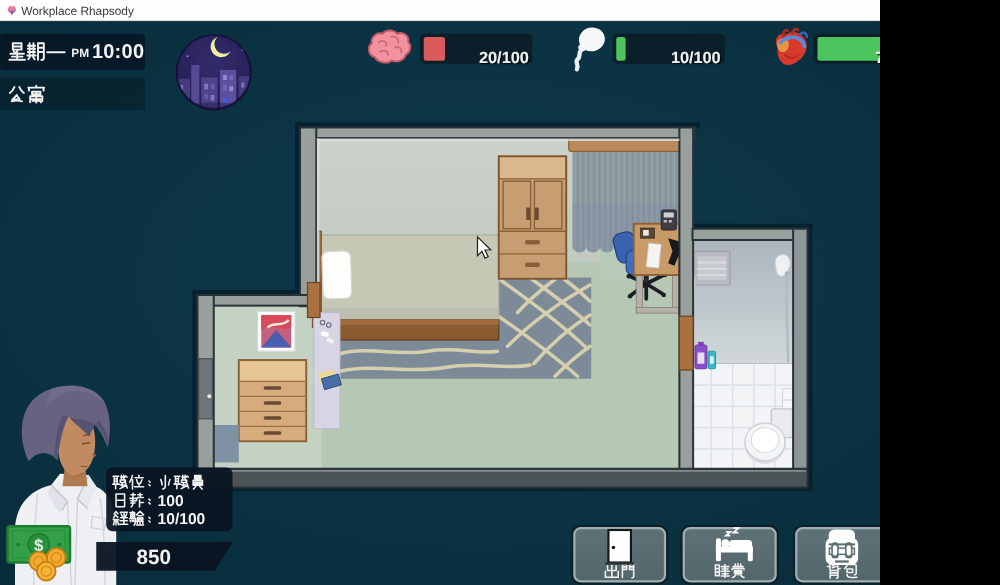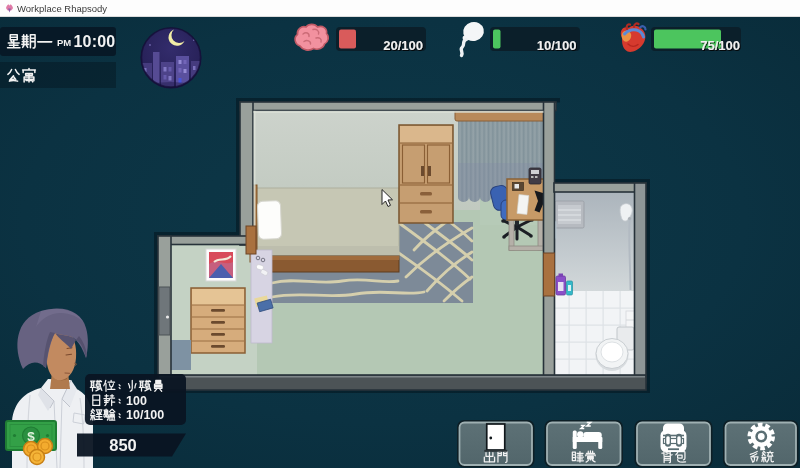--- a/index.html
+++ b/index.html
@@ -1,14 +1,14 @@
 <!DOCTYPE html>
 <html><head><meta charset="utf-8"><style>
 html,body{margin:0;padding:0;background:#000;}
-#wrap{position:relative;width:800px;height:468px;overflow:hidden;font-family:"Liberation Sans",sans-serif;}
+#wrap{position:relative;width:704px;height:468px;overflow:hidden;font-family:"Liberation Sans",sans-serif;}
 </style></head><body>
 <div id="wrap">
 <svg width="800" height="468" viewBox="0 0 800 468">
 <defs>
 <radialGradient id="bgGrad" cx="0.48" cy="0.45" r="0.75">
  <stop offset="0" stop-color="#0d3848"></stop>
           <stop offset="0.6" stop-color="#0b3242"></stop>
           <stop offset="1" stop-color="#092b39"></stop>
 </radialGradient>
 <radialGradient id="moonSky" cx="0.5" cy="0.35" r="0.8">

